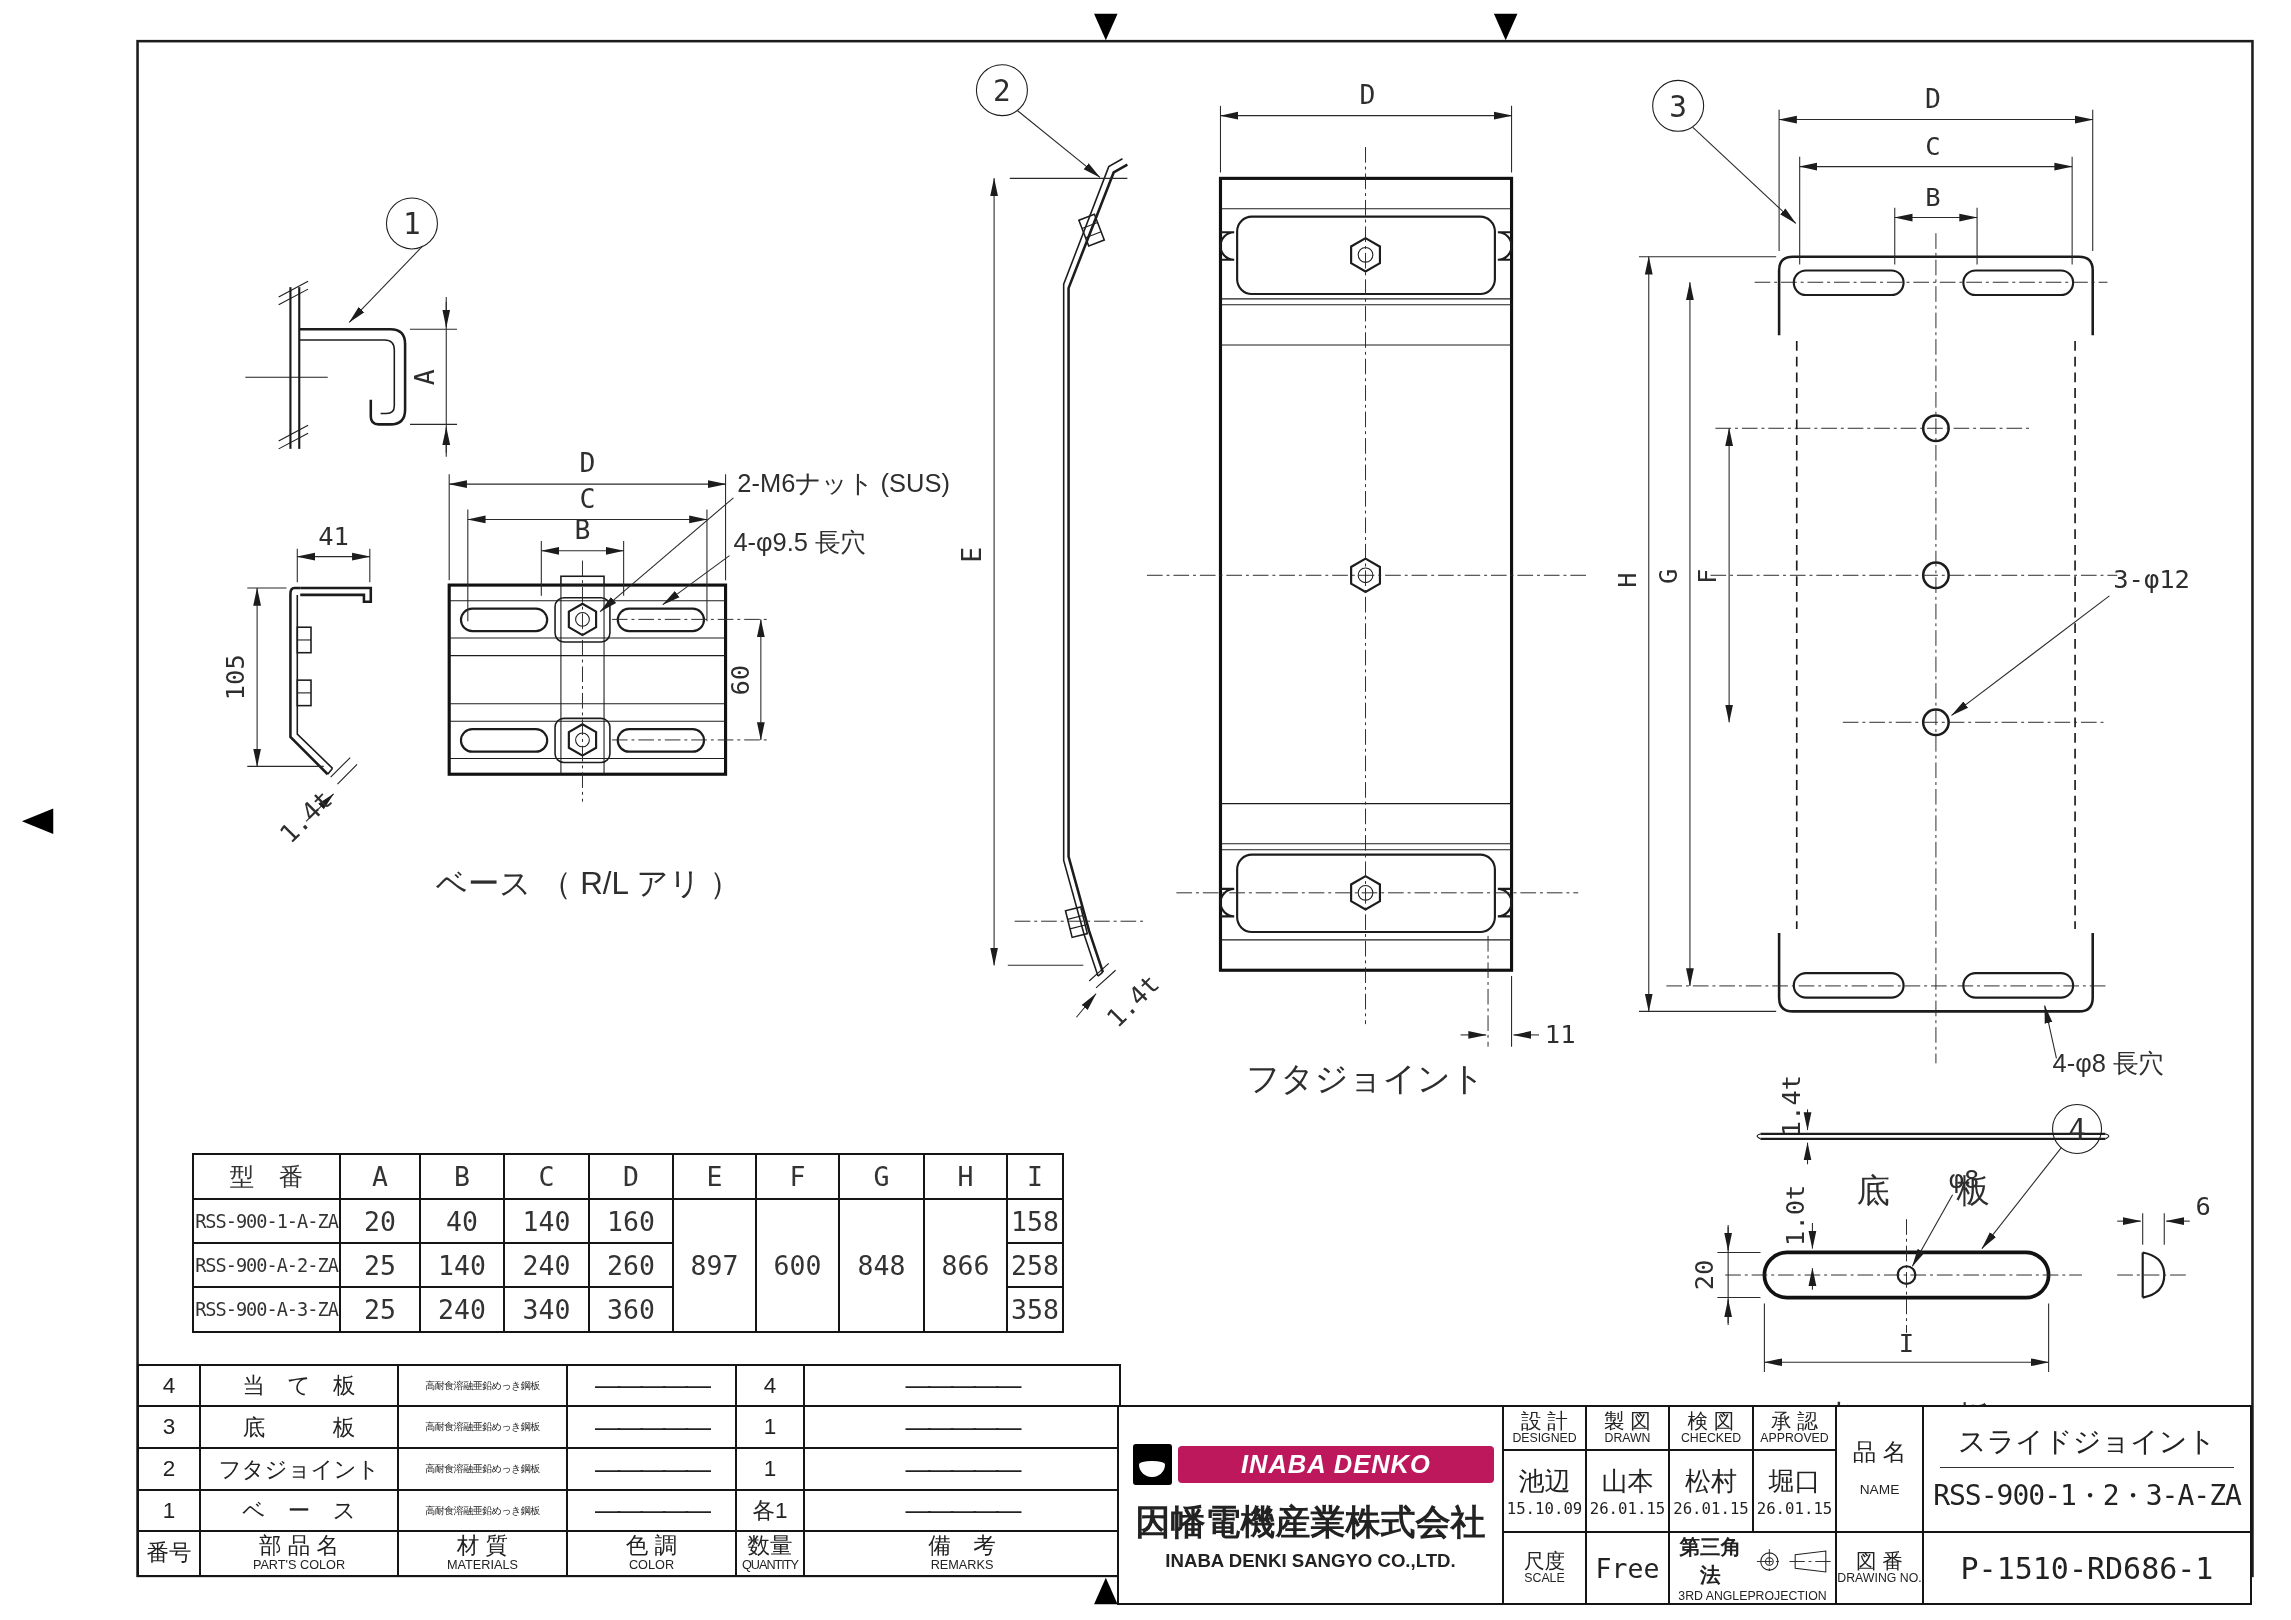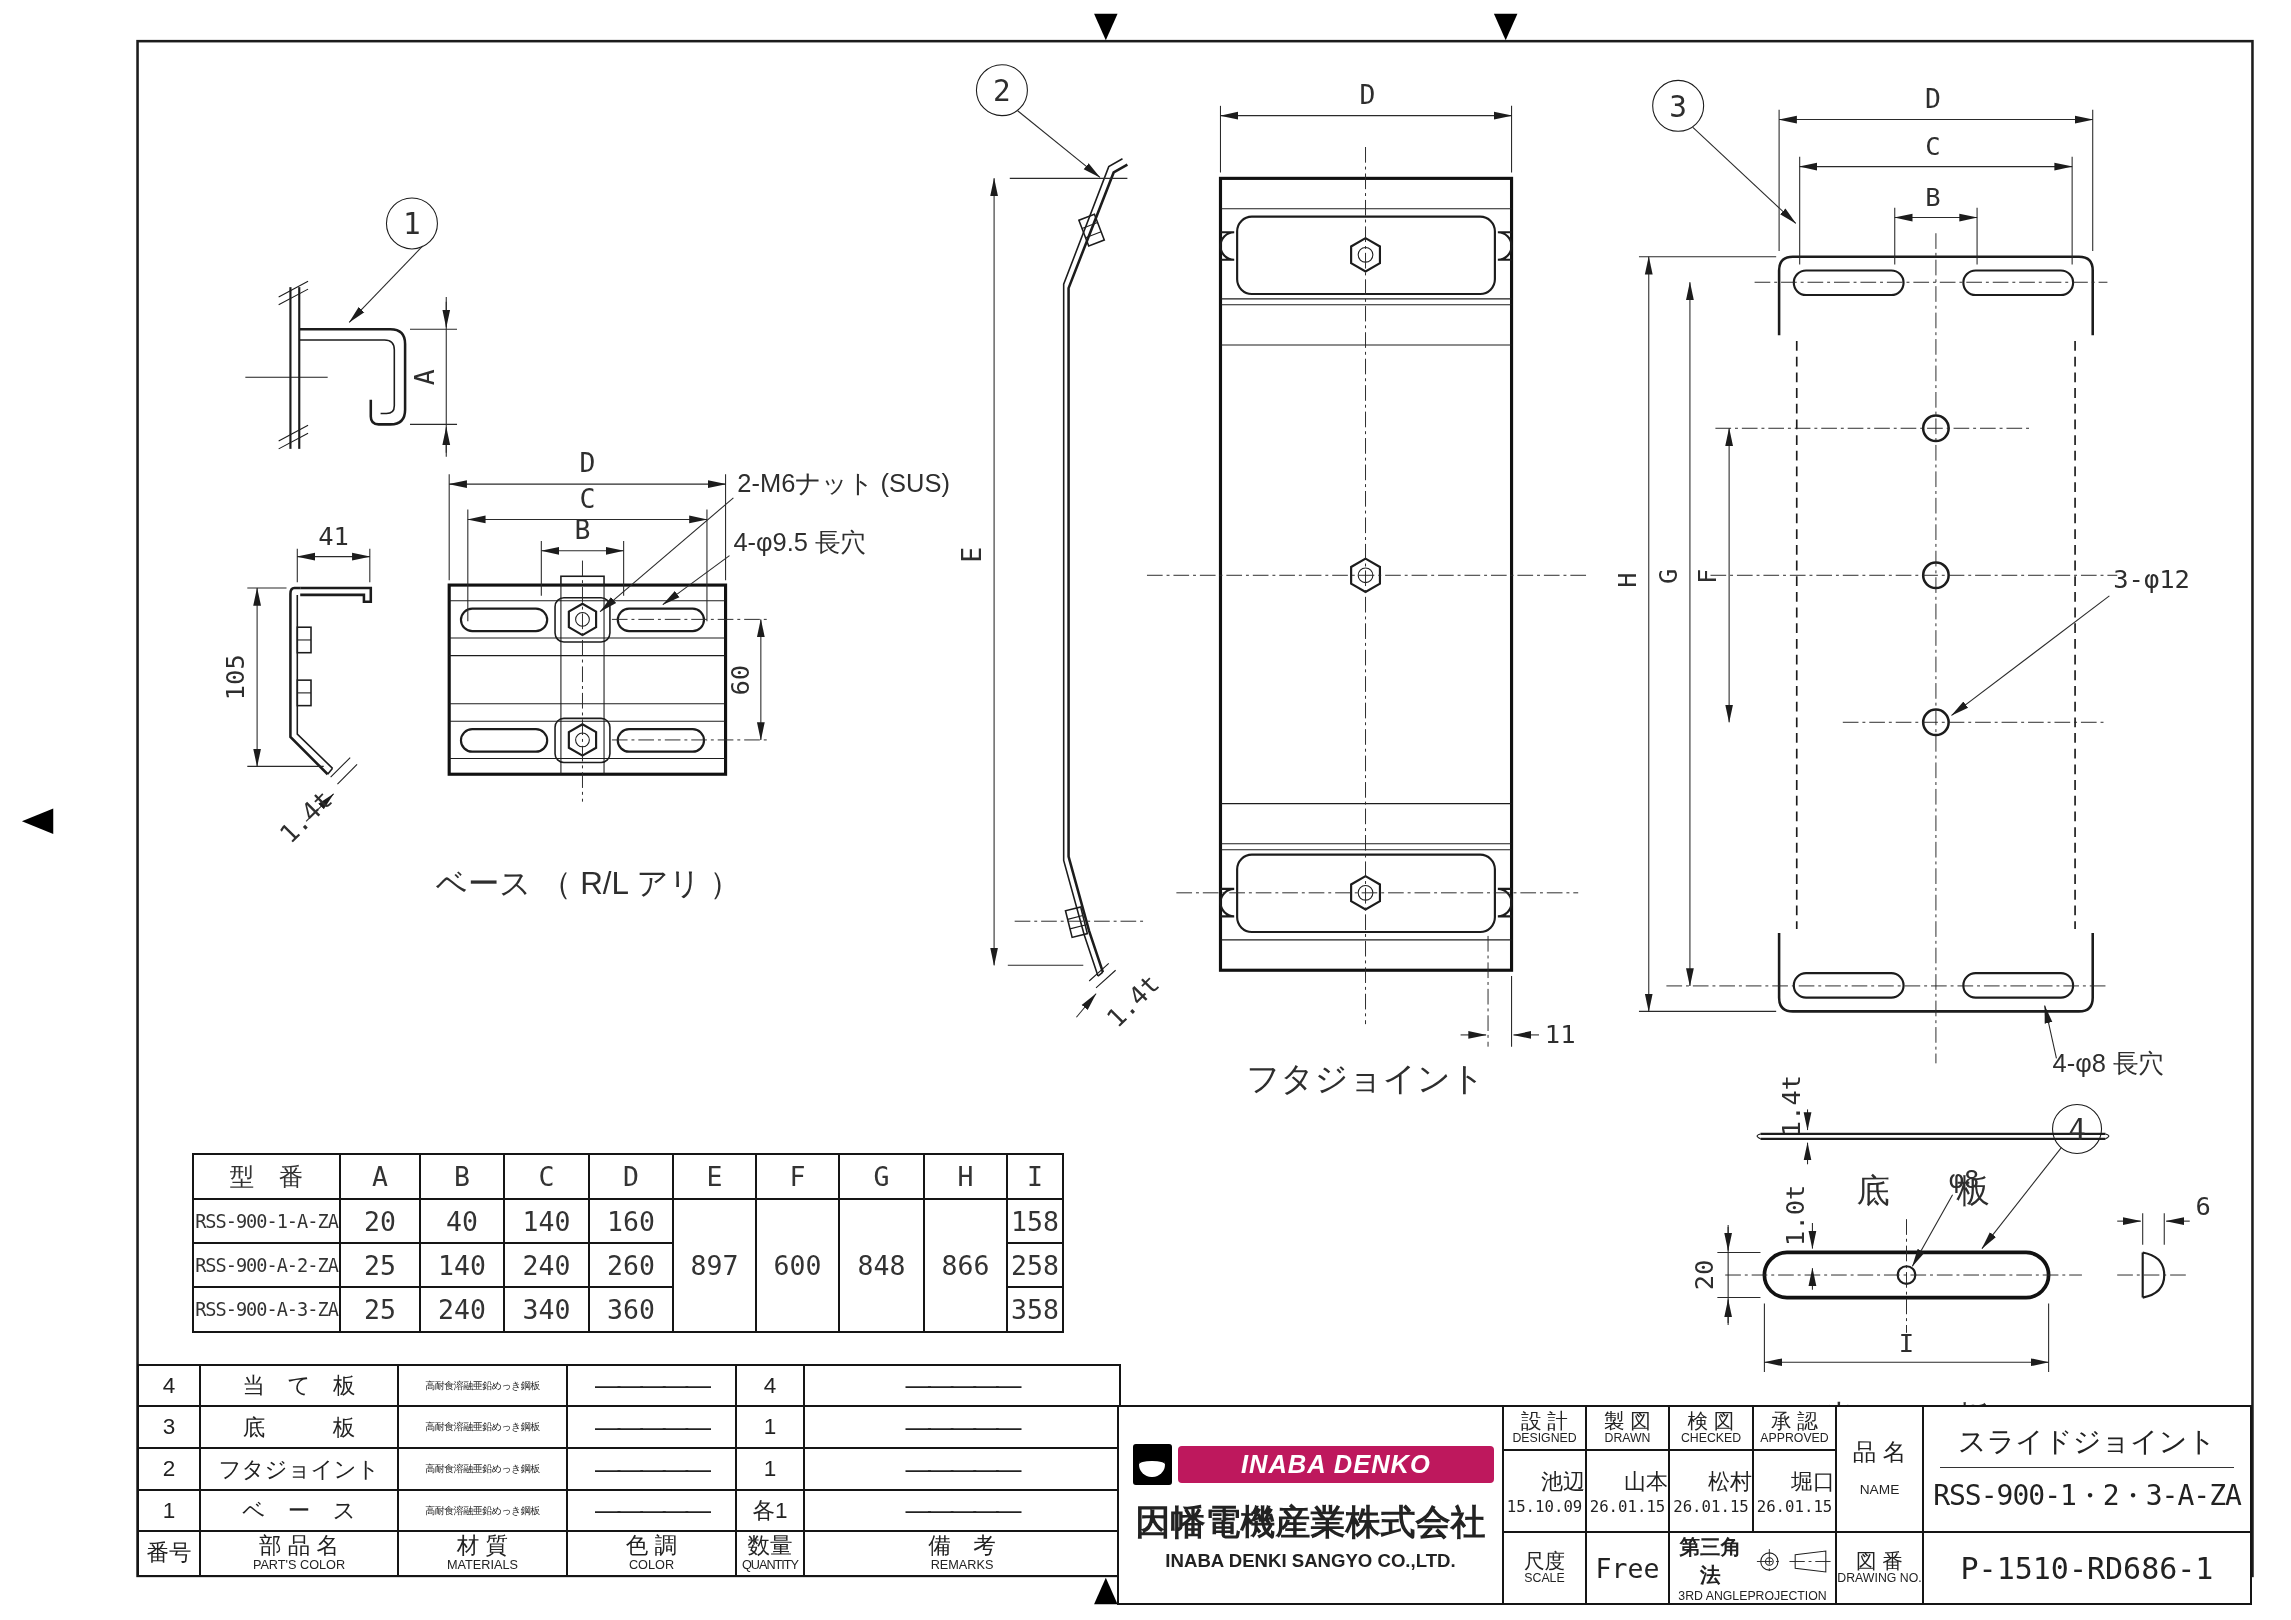--- a/index.html
+++ b/index.html
@@ -29,21 +29,21 @@
   .ptbl{left:137px;top:1364px;width:980px;height:212px;}
   .ptbl td{font-family:"Liberation Sans",sans-serif;font-size:22.5px;color:#222;}
   .ptbl td.mat{font-size:10px;letter-spacing:-0.5px;}
   .ptbl td.dash{font-size:25.5px;letter-spacing:-2.9px;color:#222;}
   .ptbl .hjp{font-size:22.5px;line-height:24.5px;}
   .ptbl .hen{font-size:12.7px;line-height:14.7px;font-family:"Liberation Sans",sans-serif;}
   .ttl{left:1117px;top:1405px;width:1135px;height:172px;}
   .ttl td{font-family:"Liberation Sans",sans-serif;}
   .hjp2{font-size:20.6px;line-height:22.5px;}
   .hen2{font-size:12.3px;line-height:13.7px;}
-  .namecell{font-size:22px;text-align:right;}
+  .namecell{font-size:26px;}
   .datecell{font-size:15.7px;font-family:"DejaVu Sans Mono",monospace;}
   .logo-bar{display:flex;align-items:center;justify-content:flex-start;margin:5.9px 7.8px 0 13.7px;}
   .logo-ico{width:39px;height:41px;background:#000;display:flex;align-items:center;justify-content:center;border-radius:2.9px;}
   .logo-ico span{display:block;width:25.5px;height:25.5px;background:#fff;border-radius:50%;border-top:9.8px solid #000;box-sizing:border-box;}
   .logo-blk{flex:1;height:37px;background:#be185d;margin-left:5.9px;border-radius:3.9px;display:flex;align-items:center;justify-content:center;}
   .logo-blk span{color:#fff;font-weight:bold;font-style:italic;font-size:25.5px;letter-spacing:1px;font-family:"Liberation Sans",sans-serif;}
   .co-jp{font-weight:bold;font-size:35px;letter-spacing:0px;margin-top:13.7px;}
   .co-en{font-weight:bold;font-size:18.6px;margin-top:3.9px;}
   .prodname{font-size:28px;border-bottom:1.5px solid #333;display:inline-block;padding:0 17.6px 5.9px 17.6px;}
   .prodmodel{font-size:28px;font-family:"DejaVu Sans Mono",monospace;margin-top:9.8px;letter-spacing:-1px;}

